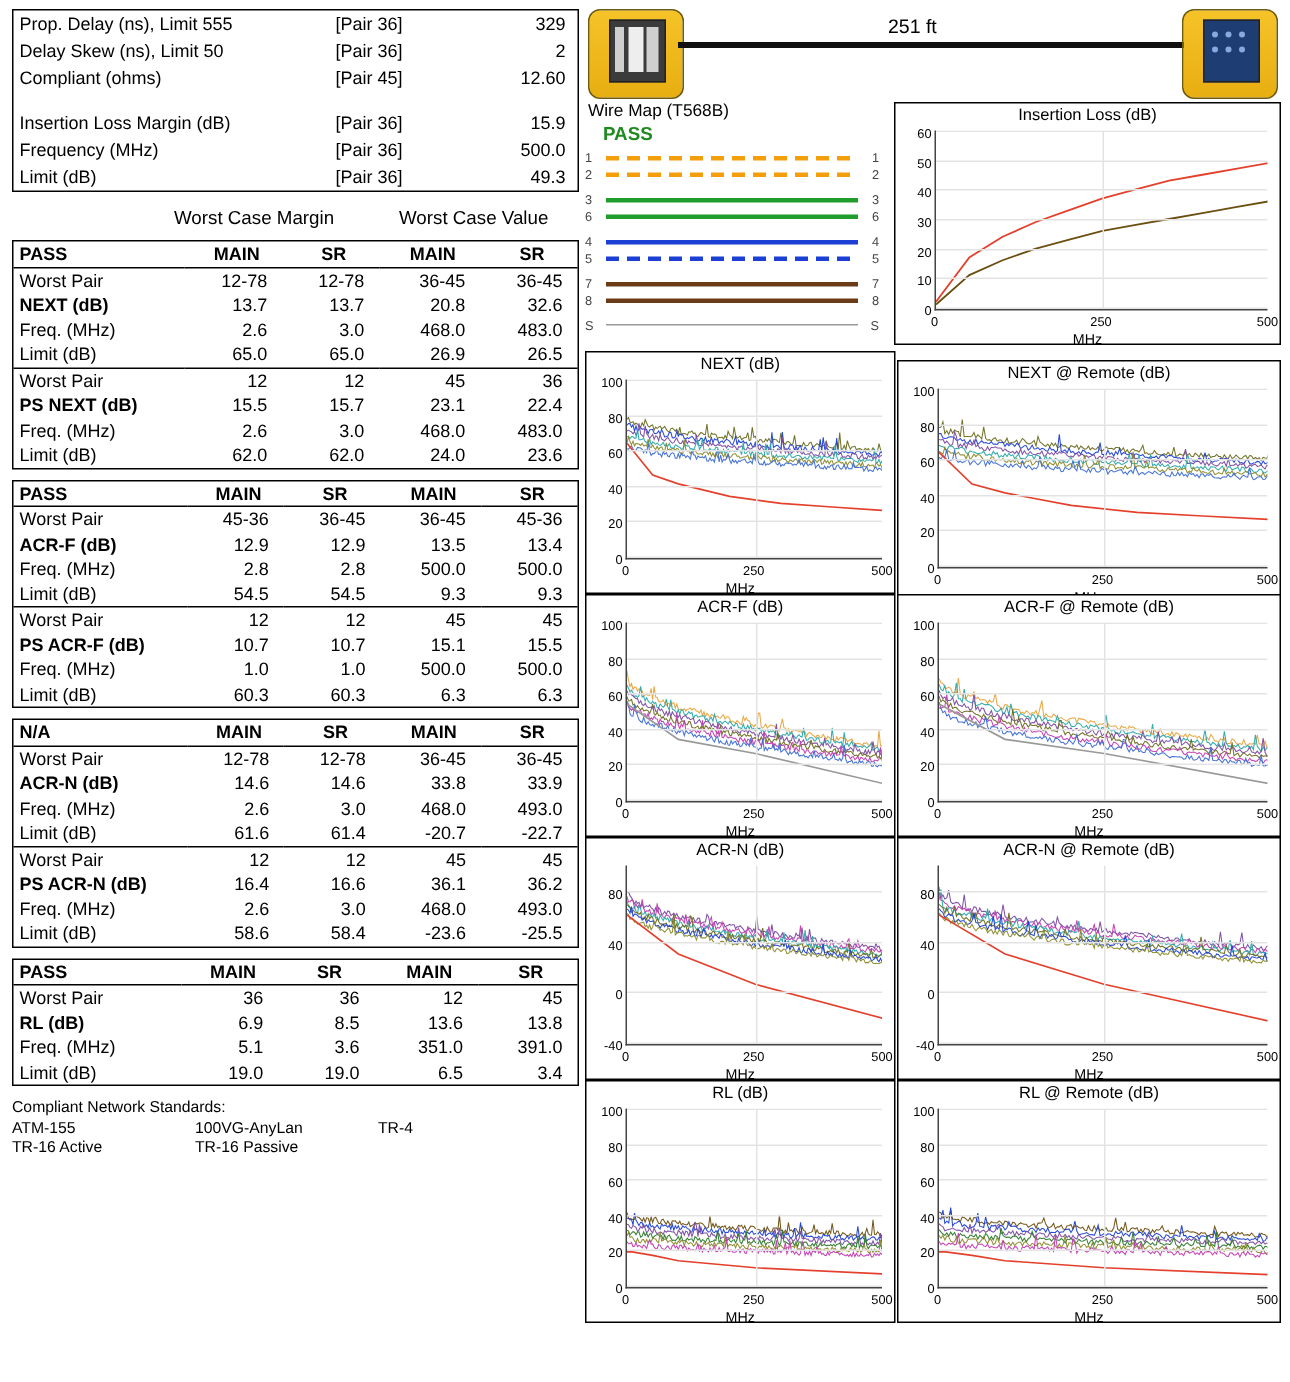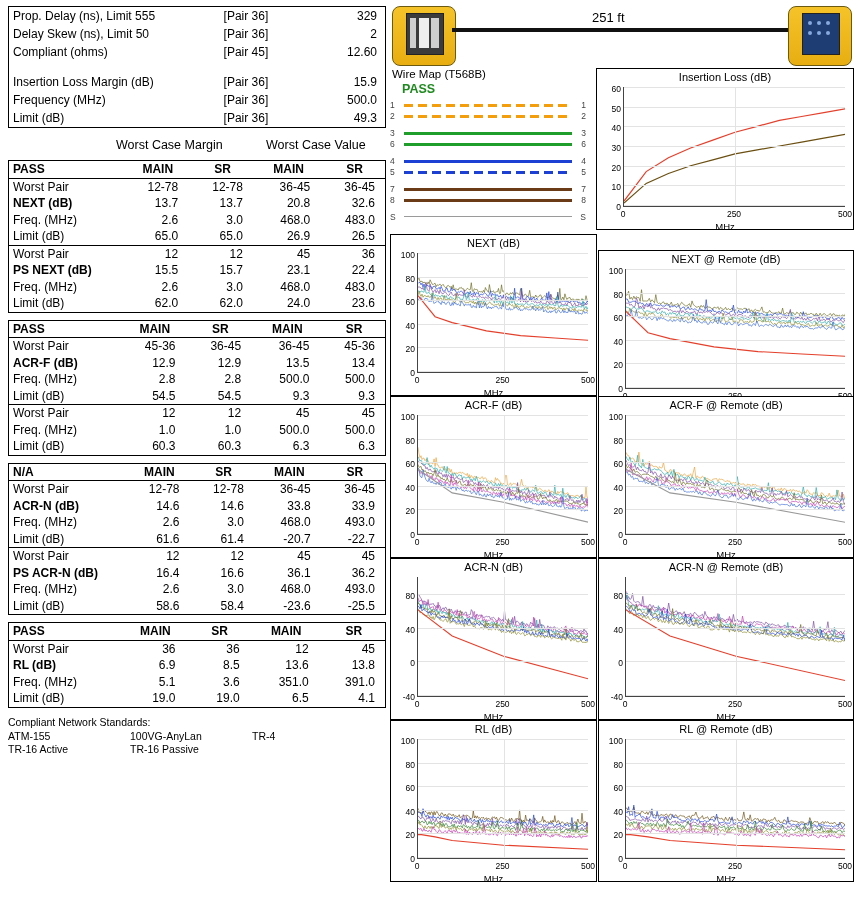--- a/index.html
+++ b/index.html
@@ -249,20 +249,27 @@
           <td class="c5">9.3</td>
               </tr>
               <tr class="sep">
           <td class="c1">Worst Pair</td>
           <td class="c2">12</td>
           <td class="c3">12</td>
           <td class="c4">45</td>
           <td class="c5">45</td>
               </tr>
               <tr>
+          <td class="c1 b">PS ACR-F (dB)</td>
+          <td class="c2">10.7</td>
+          <td class="c3">10.7</td>
+          <td class="c4">15.1</td>
+          <td class="c5">15.5</td>
+              </tr>
+              <tr>
           <td class="c1">Freq. (MHz)</td>
           <td class="c2">1.0</td>
           <td class="c3">1.0</td>
           <td class="c4">500.0</td>
           <td class="c5">500.0</td>
               </tr>
               <tr>
           <td class="c1">Limit (dB)</td>
           <td class="c2">60.3</td>
           <td class="c3">60.3</td>
@@ -370,21 +377,21 @@
           <td class="c2">5.1</td>
           <td class="c3">3.6</td>
           <td class="c4">351.0</td>
           <td class="c5">391.0</td>
               </tr>
               <tr>
           <td class="c1">Limit (dB)</td>
           <td class="c2">19.0</td>
           <td class="c3">19.0</td>
           <td class="c4">6.5</td>
-          <td class="c5">4.1</td>
+          <td class="c5">3.4</td>
               </tr>
             </tbody>
           </table>
         </div>
       </div>
 
     <div class="standards">
       <div class="title">Compliant Network Standards:</div>
       <table>
           <tbody id="standards-body">
@@ -544,21 +551,21 @@
               </svg>
         </div>
         <div class="xlabels">
               <span style="left:0.0px">0</span>
               <span style="left:85.5px">250</span>
               <span style="left:171.0px">500</span>
             </div>
       </div>
       <div class="xname">MHz</div>
     </div>
-        <div class="panel" style="left:208px;top:246px;width:254px;height:160px">
+        <div class="panel" style="left:208px;top:236px;width:254px;height:160px">
       <div class="ptitle">NEXT @ Remote (dB)</div>
       <div class="plot" style="height:138px">
         <div class="axisY" style="left:0;top:2px;height:118px;width:22px">
               <span style="top:120.0px">0</span>
               <span style="top:96.4px">20</span>
               <span style="top:72.8px">40</span>
               <span style="top:49.2px">60</span>
               <span style="top:25.6px">80</span>
               <span style="top:2.0px">100</span>
             </div>

